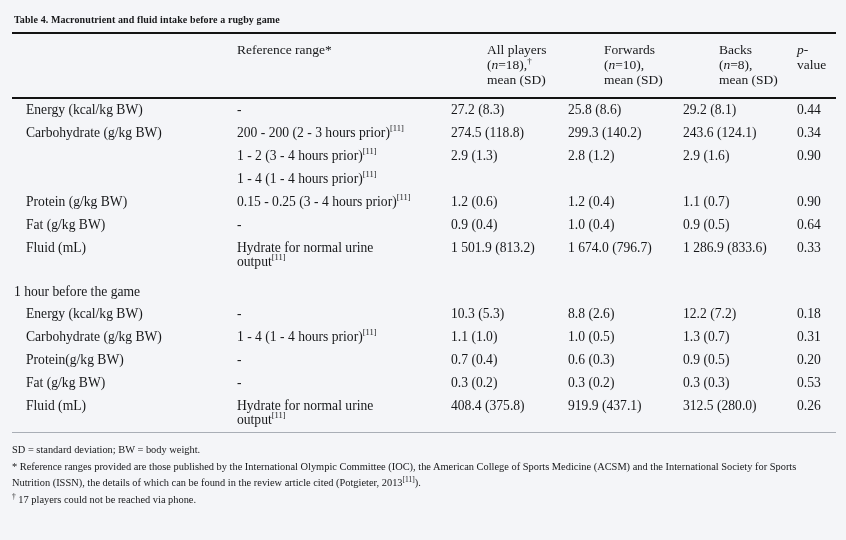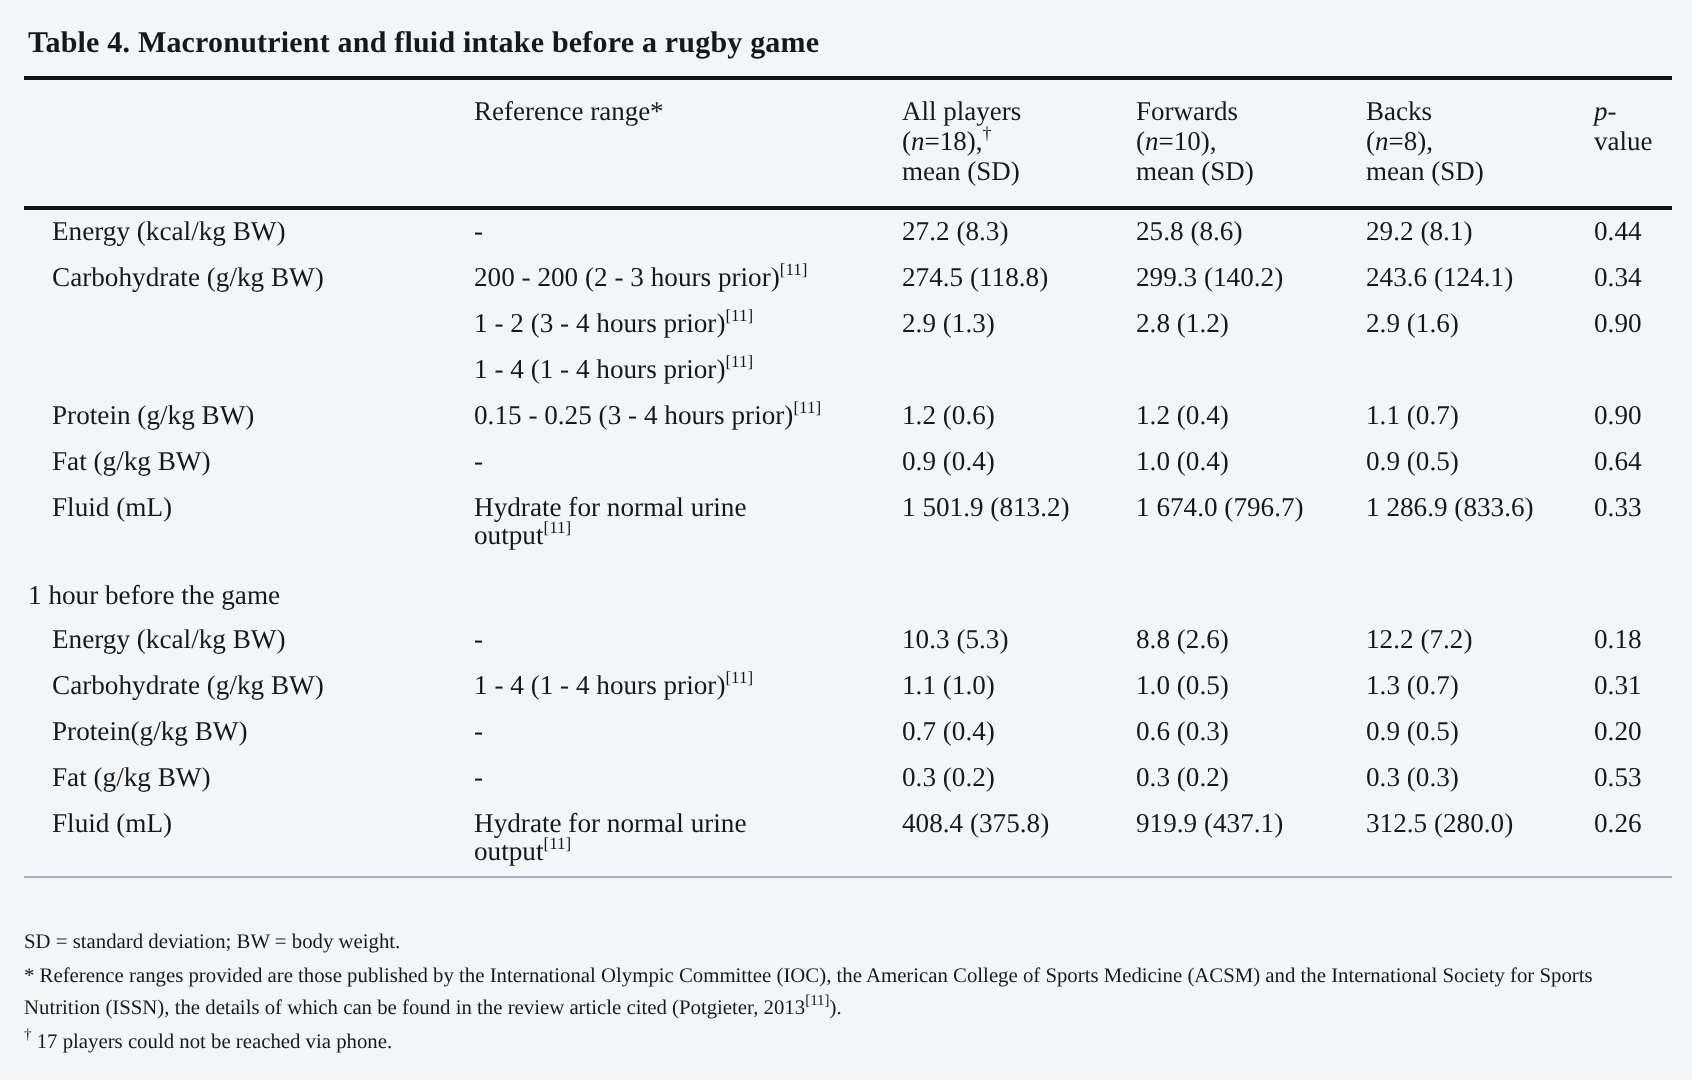--- a/index.html
+++ b/index.html
@@ -6,21 +6,21 @@
   .page{
     width:846px;height:540px;
     background:#f4f5f8;
     box-sizing:border-box;
     padding:8px 10px 0 12px;
     font-family:"Liberation Serif","DejaVu Serif",serif;
     color:#17181a;
     overflow:hidden;
   }
   .title{
-    font-size:15px;
+    font-size:10px;
     font-weight:bold;
     padding:6px 0 7px 2px;
     border-bottom:2.5px solid #131313;
     letter-spacing:.1px;
   }
   table{
     width:824px;
     border-collapse:collapse;
     table-layout:fixed;
     border-bottom:1px solid #a9aeb6;
@@ -33,21 +33,21 @@
     line-height:15px;
     padding:8px 4px 10px 0;
     border-bottom:2px solid #131313;
   }
   th.c1{width:221px;}
   th.c2{width:210px;}
   th.c3{width:113px;}
   th.c4{width:111px;}
   th.c5{width:110px;}
   th.c6{width:auto;}
-  .hl{display:block;}
+  .hl{display:block;margin-left:36px;}
   td{
     vertical-align:top;
     font-size:13.6px;
     line-height:14px;
     padding:4px 6px 5px 0;
   }
   td.lbl{padding-left:14px;}
   tr.section td{
     padding-left:2px;
     padding-top:11px;
@@ -55,21 +55,21 @@
   }
   tr.first-section td{padding-top:8px;}
   sup{
     font-size:8.5px;
     vertical-align:super;
     line-height:0;
   }
   th sup{font-size:9px;}
   .ref2{display:block;}
   .fns{
-    margin-top:25px;
+    margin-top:9px;
     font-size:10.4px;
     line-height:16.5px;
     width:824px;
   }
   .fns sup{font-size:7.5px;}
   .fn{margin:0;}
   i{font-style:italic;}
 </style>
 </head>
 <body>

